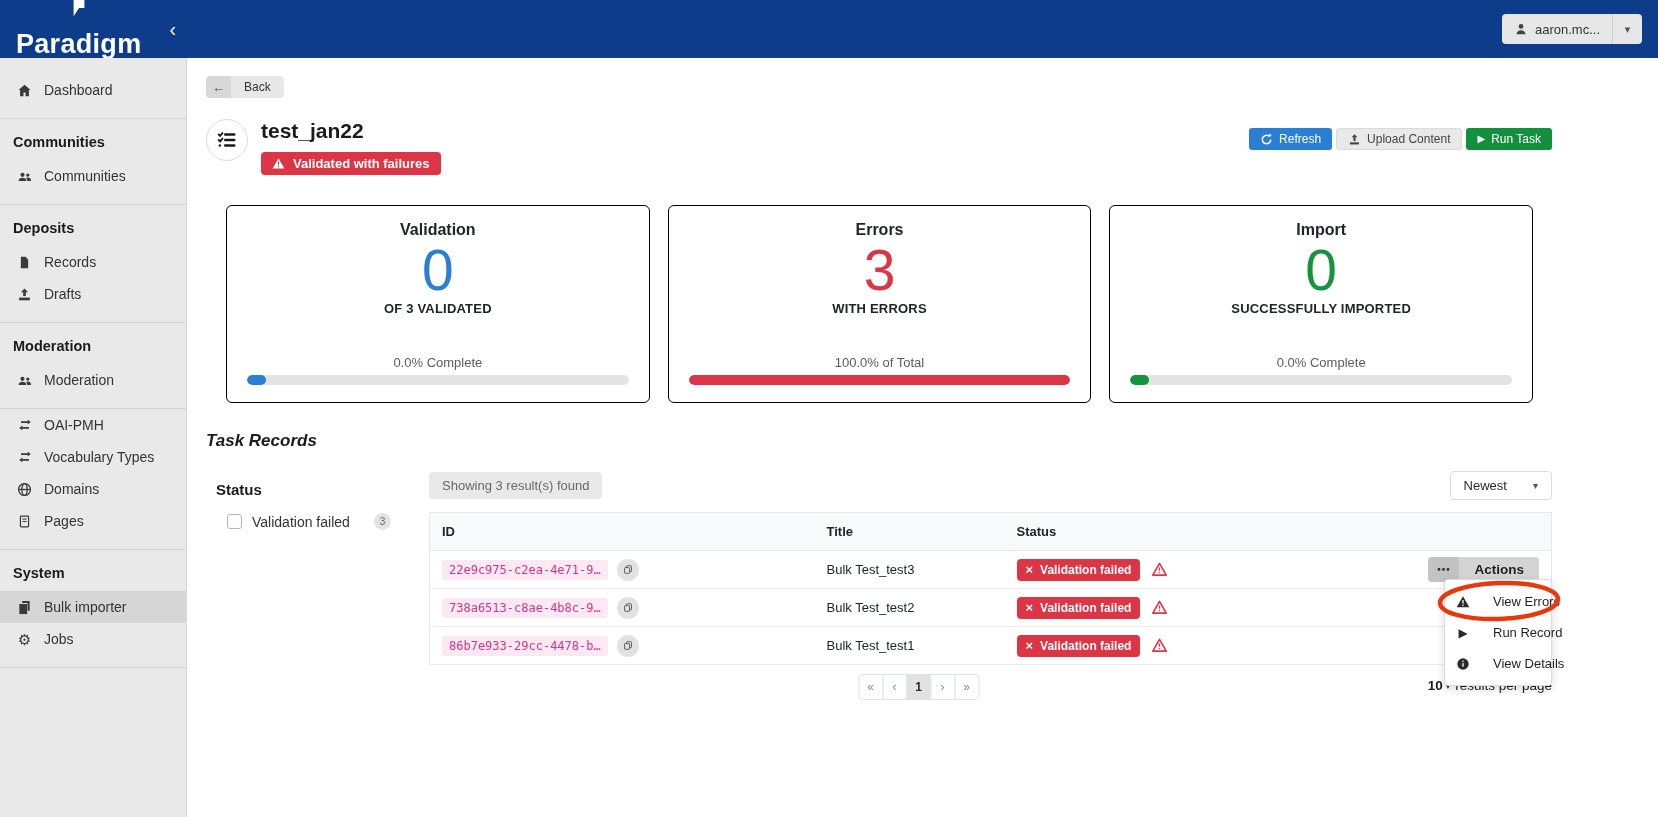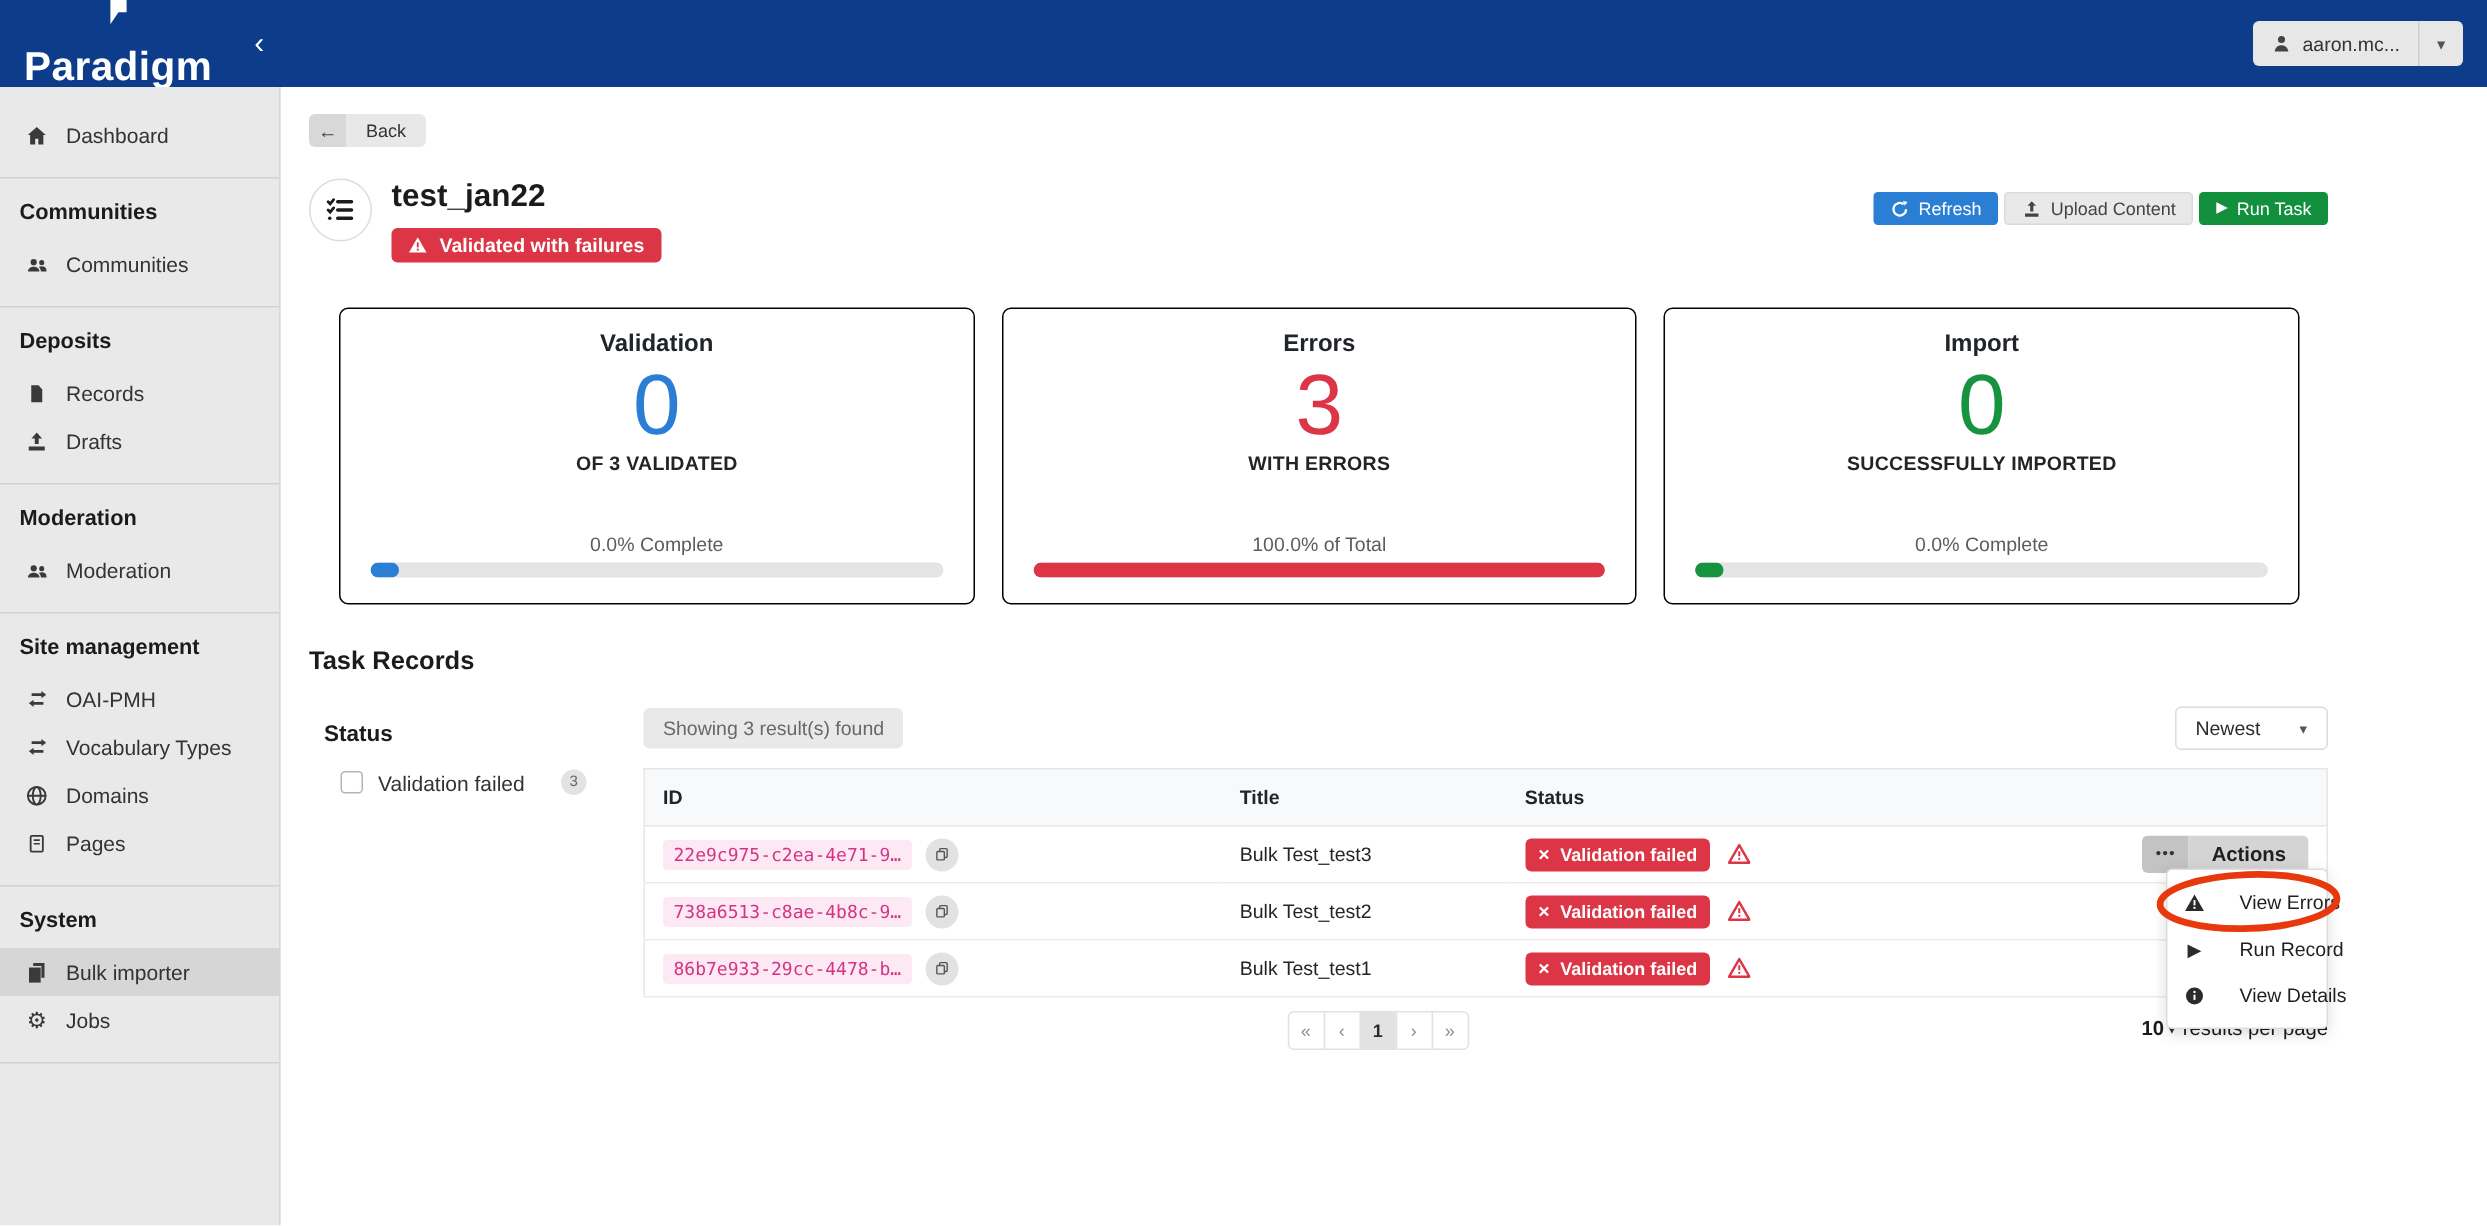--- a/index.html
+++ b/index.html
@@ -42,21 +42,21 @@
   .card { flex:1; border:1px solid #000000; border-radius:6px; height:198px; background:#fff; display:flex; flex-direction:column; align-items:center; padding:15px 20px 17px; }
   .card-title { font-size:16px; font-weight:700; }
   .card-value { font-size:57px; line-height:1.02; margin-top:2px; }
   .v-blue { color:#2a7fd4; } .v-red { color:#dc3545; } .v-green { color:#16933e; }
   .card-sub { font-size:13px; font-weight:700; margin-top:2px; letter-spacing:.2px; }
   .card-plabel { margin-top:auto; font-size:13px; color:#5c5c5c; margin-bottom:5px; }
   .pbar { width:100%; height:10px; background:#e4e4e4; border-radius:6px; overflow:hidden; }
   .pfill { height:100%; border-radius:6px; }
   .f-blue { background:#2a7fd4; } .f-red { background:#dc3545; } .f-green { background:#16933e; }
   
-  .task-heading { font-size:17px; font-weight:700; margin:28px 0 0; color:#1b1b1b; }
+  .task-heading { font-size:17px; font-weight:700; margin:28px 0 0; color:#1b1b1b;font-style:italic; }
   .records { display:flex; margin-top:20px; }
   .filters { width:223px; flex-shrink:0; padding-top:10px; }
   .filter-heading { font-size:15px; font-weight:700; margin:0 0 15px 10px; color:#1b1b1b; }
   .filter-row { display:flex; align-items:center; margin-left:21px; font-size:14px; color:#333; }
   .checkbox { width:15px; height:15px; border:1px solid #b5b5b5; border-radius:3px; background:#fff; margin-right:10px; flex-shrink:0; cursor:pointer; }
   .count-badge { margin-left:auto; margin-right:38px; min-width:17px; height:17px; border-radius:50%; background:#e3e3e3; color:#666; font-size:10px; display:flex; align-items:center; justify-content:center; }
   .results { flex:1; position:relative; }
   .results-top { display:flex; justify-content:space-between; align-items:center; }
   .summary-chip { background:#e9e9e9; border-radius:4px; padding:6px 13px; font-size:13px; color:#686868; }
   .sort-btn { border:1px solid #dcdcdc; background:#fff; border-radius:4px; padding:6px 13px; font-size:13px; color:#2b2b2b; display:flex; align-items:center; gap:26px; cursor:pointer; font-family:inherit; }
@@ -172,21 +172,20 @@
             <circle cx="5.3" cy="6.2" r="2.2"></circle>
             <path d="M1.2 12.8c0-2.1 1.9-3.4 4.1-3.4s4.1 1.3 4.1 3.4z"></path>
             <circle cx="11" cy="6.5" r="1.8"></circle>
             <path d="M10.4 12.8c0-1.4-.6-2.5-1.5-3.2.6-.3 1.3-.5 2.1-.5 1.8 0 3.4 1.1 3.4 2.9v.8z"></path>
           </svg>
       </span>
       <span>Moderation</span>
     </div>
     <div class="sdivider"></div>
 
-    <div class="side-heading">Site management</div>
     <div class="side-item">
       <span class="sicon">
         <svg viewBox="0 0 16 16" width="16" height="14" fill="currentColor">
             <path d="M11 1.9 14.6 4.7 11 7.5V5.7H3.5V3.7H11z"></path>
             <path d="M5 8.5 1.4 11.3 5 14.1v-1.8h7.5v-2H5z"></path>
           </svg>
       </span>
       <span>OAI-PMH</span>
     </div>
     <div class="side-item">

